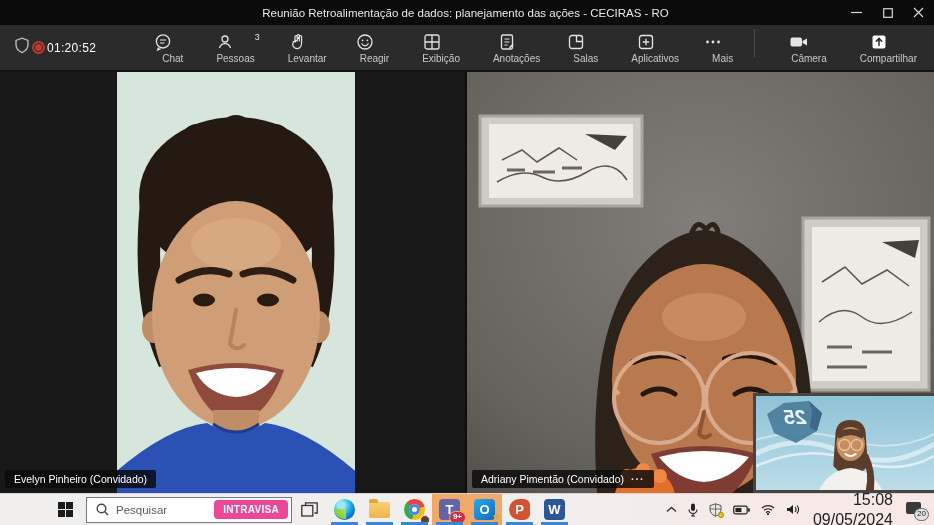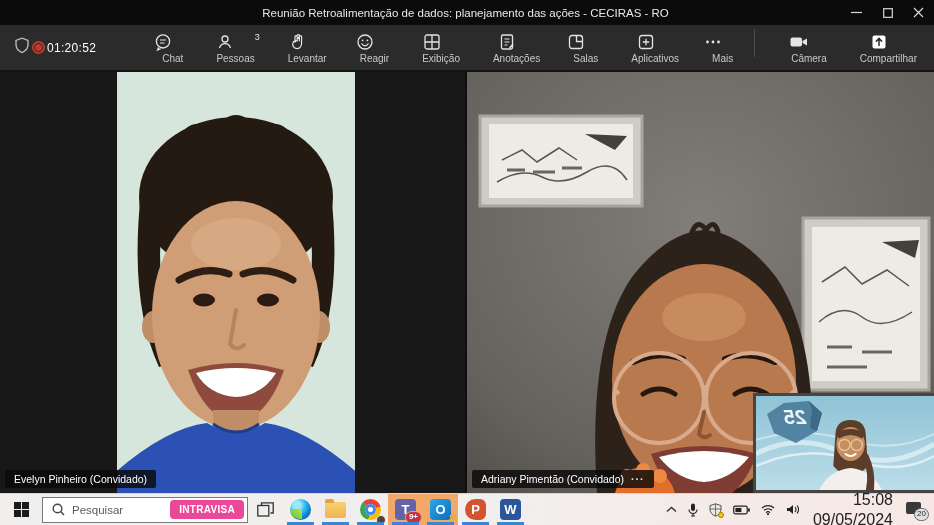--- a/index.html
+++ b/index.html
@@ -46,21 +46,21 @@
   .selfview { position:absolute; right:0; bottom:0; width:181px; height:100px; border:3px solid #454545; border-right:none;
     background:#9ecbdb; z-index:5; }
   .selfview svg { display:block; width:100%; height:100%; }
   .logo25 { position:absolute; top:4px; left:8px; width:62px; height:46px; }
   .logo25 .map { position:absolute; inset:0; }
   .logo25 .num { position:absolute; top:6px; left:10px; width:42px; text-align:center; color:#eaf3f7; font-size:20px;
     font-weight:bold; font-style:italic; transform:scaleX(-1); }
 
   
   .taskbar { height:32px; flex:0 0 auto; background:linear-gradient(90deg,#f1efee 0%,#f1efee 55%,#f5eae8 78%,#f7e8e5 100%);
-    display:flex; align-items:center; border-top:1px solid #d8d4d2; }
+    display:flex; align-items:center; border-top:1px solid #d8d4d2;padding-left:44px; }
   .start-btn { width:42px; height:100%; display:flex; align-items:center; justify-content:center; }
   .search-box { width:206px; height:26px; background:#fff; border:1px solid #7a7a7a; display:flex; align-items:center; padding:0 3px 0 9px; gap:7px; }
   .search-box input { border:none; outline:none; flex:1; min-width:0; font-size:11.5px; color:#444; font-family:"Liberation Sans",sans-serif; background:transparent; }
   .search-box input::placeholder { color:#5a5a5a; opacity:1; }
   .intravisa { background:#ec4899; color:#fff; font-size:10px; font-weight:bold; letter-spacing:.3px; padding:4px 9px; border-radius:4px; }
   .tb-app { width:35px; height:100%; display:flex; align-items:center; justify-content:center; position:relative; }
   .tb-app.running::after { content:""; position:absolute; bottom:0; left:4px; right:4px; height:3px; background:#3a86d4; }
   .tb-app.hl { background:#f2a868; }
   .app-sq { width:21px; height:21px; border-radius:4px; display:flex; align-items:center; justify-content:center; color:#fff; font-weight:bold; font-size:13px; position:relative; }
   .teams-badge { position:absolute; right:-6px; bottom:-4px; background:#c4314b; color:#fff; font-size:8px; font-weight:bold;

